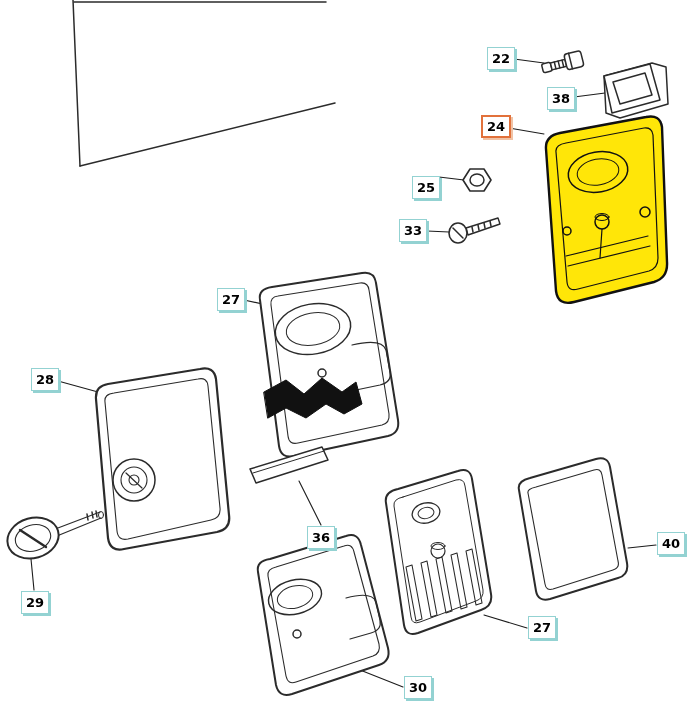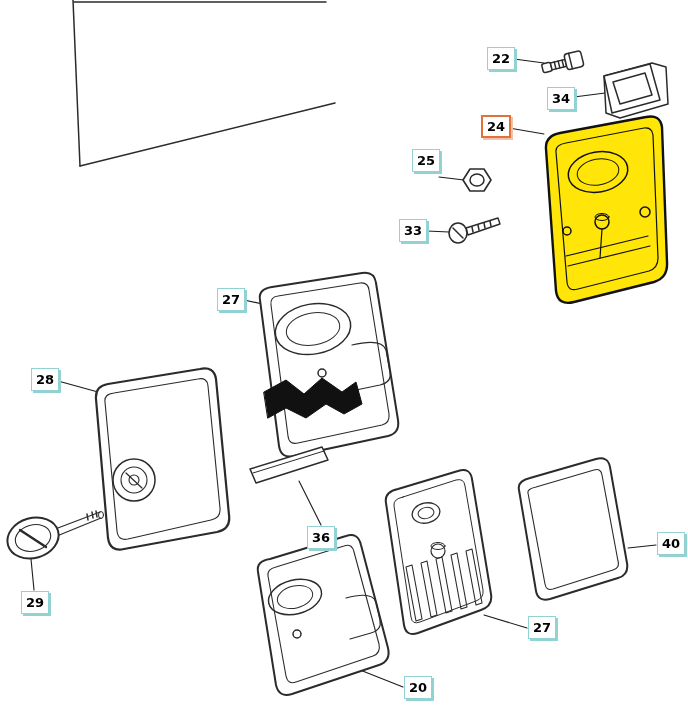--- a/index.html
+++ b/index.html
@@ -8,21 +8,21 @@
   .stage { position:relative; width:688px; height:717px; background:#ffffff; overflow:hidden; }
   svg.art { position:absolute; left:0; top:0; }
   .callout {
     position:absolute; min-width:27px; height:23px; padding:0 4px;
     background:#ffffff; border:1px solid #93d2d2; box-shadow:2px 2px 0 #93d2d2;
     display:flex; align-items:center; justify-content:center;
     font-weight:bold; font-size:13px; color:#000; cursor:pointer; user-select:none;
   }
   .callout.selected { border:2px solid #e2713b; box-shadow:2px 2px 0 #f0c3a6;text-align:right; }
   .c22{left:487px;top:47px} .c23{left:547px;top:87px} .c24{left:481px;top:115px}
-  .c25{left:412px;top:149px} .c33{left:399px;top:219px} .c27{left:217px;top:288px}
+  .c25{left:412px;top:176px} .c33{left:399px;top:219px} .c27{left:217px;top:288px}
   .c28{left:31px;top:368px}  .c29{left:21px;top:591px}  .c36{left:307px;top:526px}
   .c30{left:404px;top:676px} .c31{left:528px;top:616px} .c32{left:657px;top:532px}
 </style>
 </head>
 <body>
 
 <div class="stage">
 
   <svg class="art" width="688" height="717" viewBox="0 0 688 717" stroke="#2b2b2b" fill="none" stroke-width="1.5" stroke-linejoin="round" stroke-linecap="round">
 
@@ -154,21 +154,21 @@
     <g>
       <path d="M 530 478 L 596 459 Q 608 456 610 467 L 627 563 Q 629 575 618 578 L 550 599 Q 538 602 536 591 L 519 490 Q 517 481 530 478 Z" fill="#fff" stroke-width="2"></path>
       <path d="M 536 487 L 594 470 Q 601 468 602 475 L 618 561 Q 620 568 613 570 L 553 589 Q 546 591 545 584 L 528 493 Q 527 489 536 487 Z" stroke-width="1.1"></path>
     </g>
   </svg>
 
   <div class="callout c22">
     <span>22</span>
   </div>
   <div class="callout c23">
-    <span>34</span>
+    <span>38</span>
   </div>
   <div class="callout c24 selected">
     <span>24</span>
   </div>
   <div class="callout c25">
     <span>25</span>
   </div>
   <div class="callout c33">
     <span>33</span>
   </div>
@@ -178,21 +178,21 @@
   <div class="callout c28">
     <span>28</span>
   </div>
   <div class="callout c29">
     <span>29</span>
   </div>
   <div class="callout c36">
     <span>36</span>
   </div>
   <div class="callout c30">
-    <span>20</span>
+    <span>30</span>
   </div>
   <div class="callout c31">
     <span>27</span>
   </div>
   <div class="callout c32">
     <span>40</span>
   </div>
 
 </div>
 

